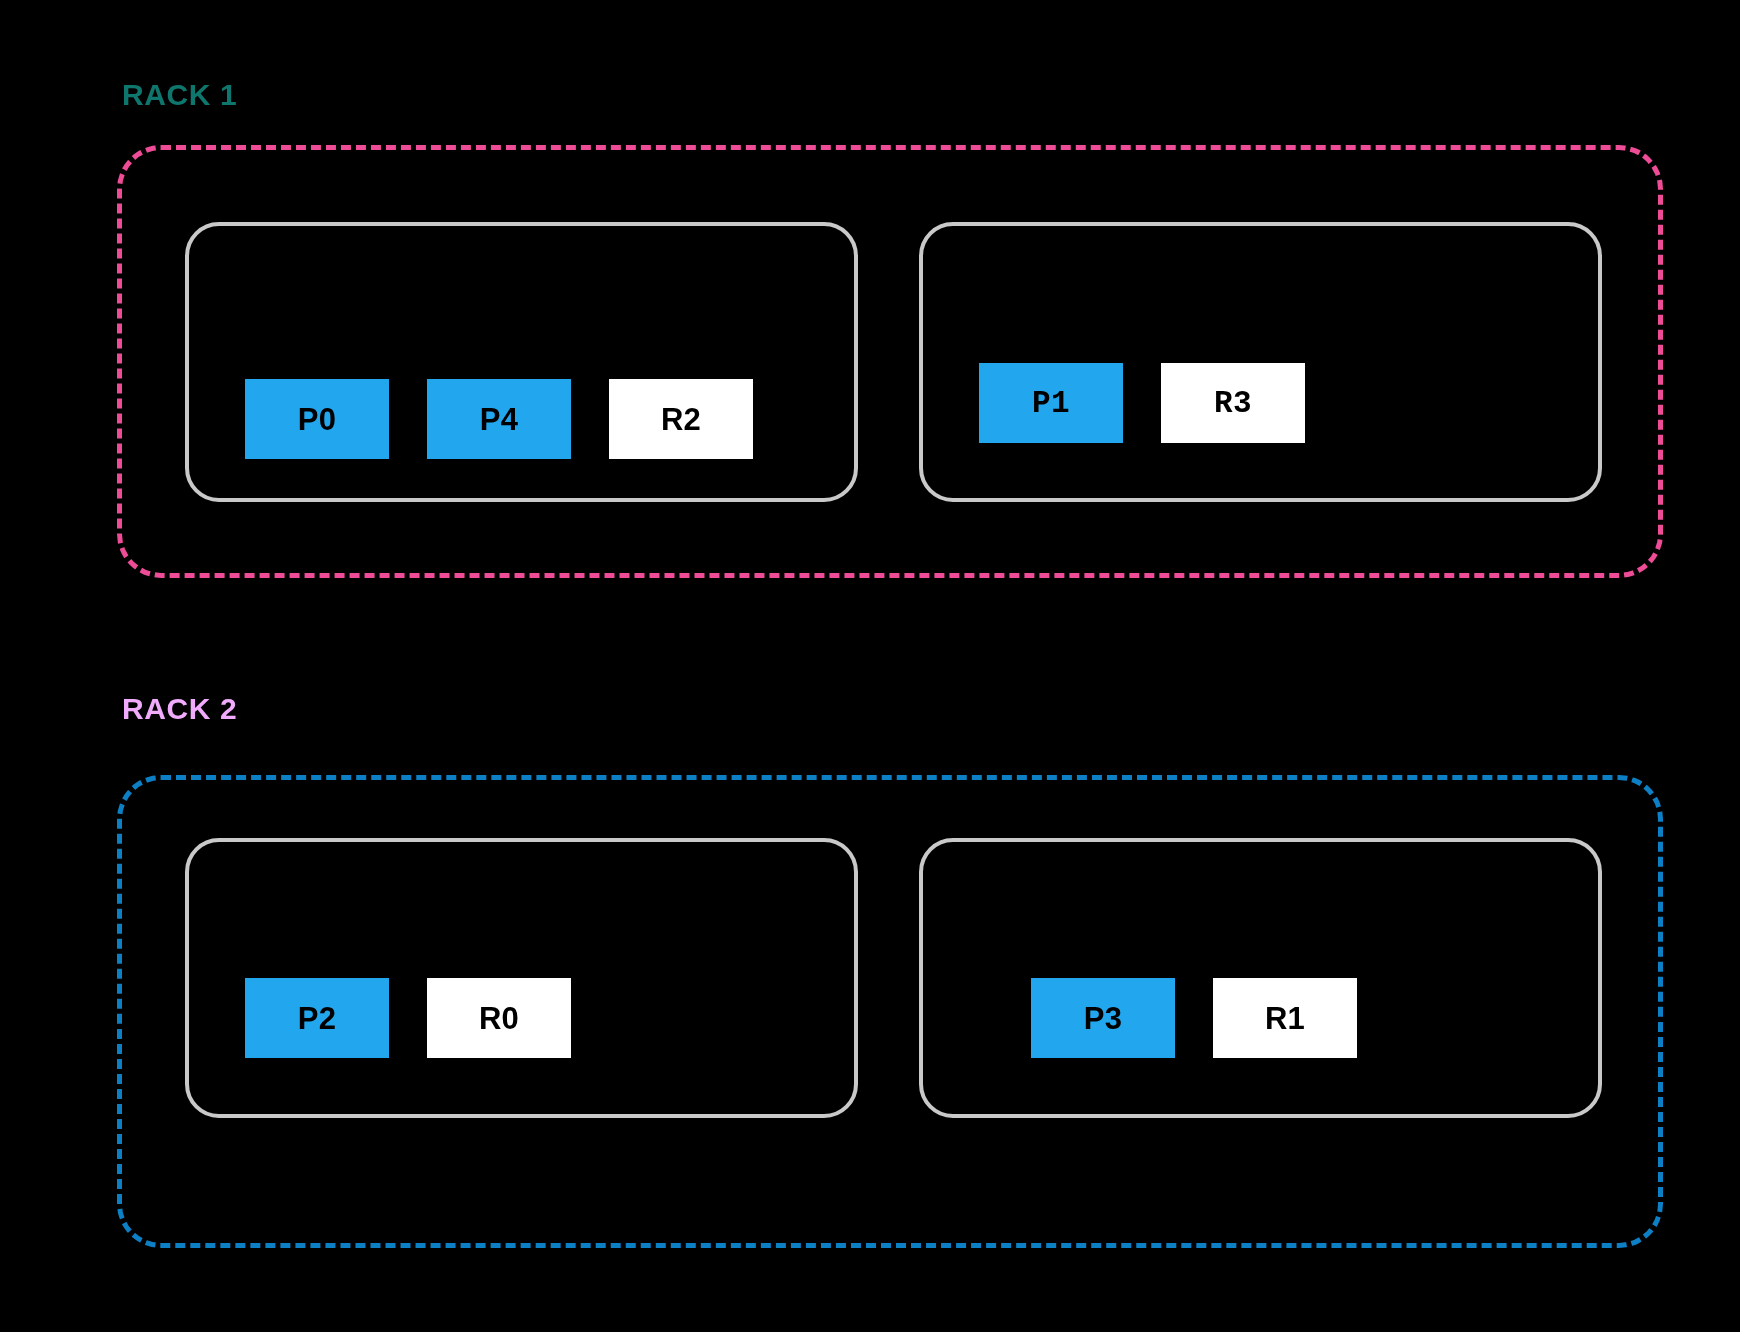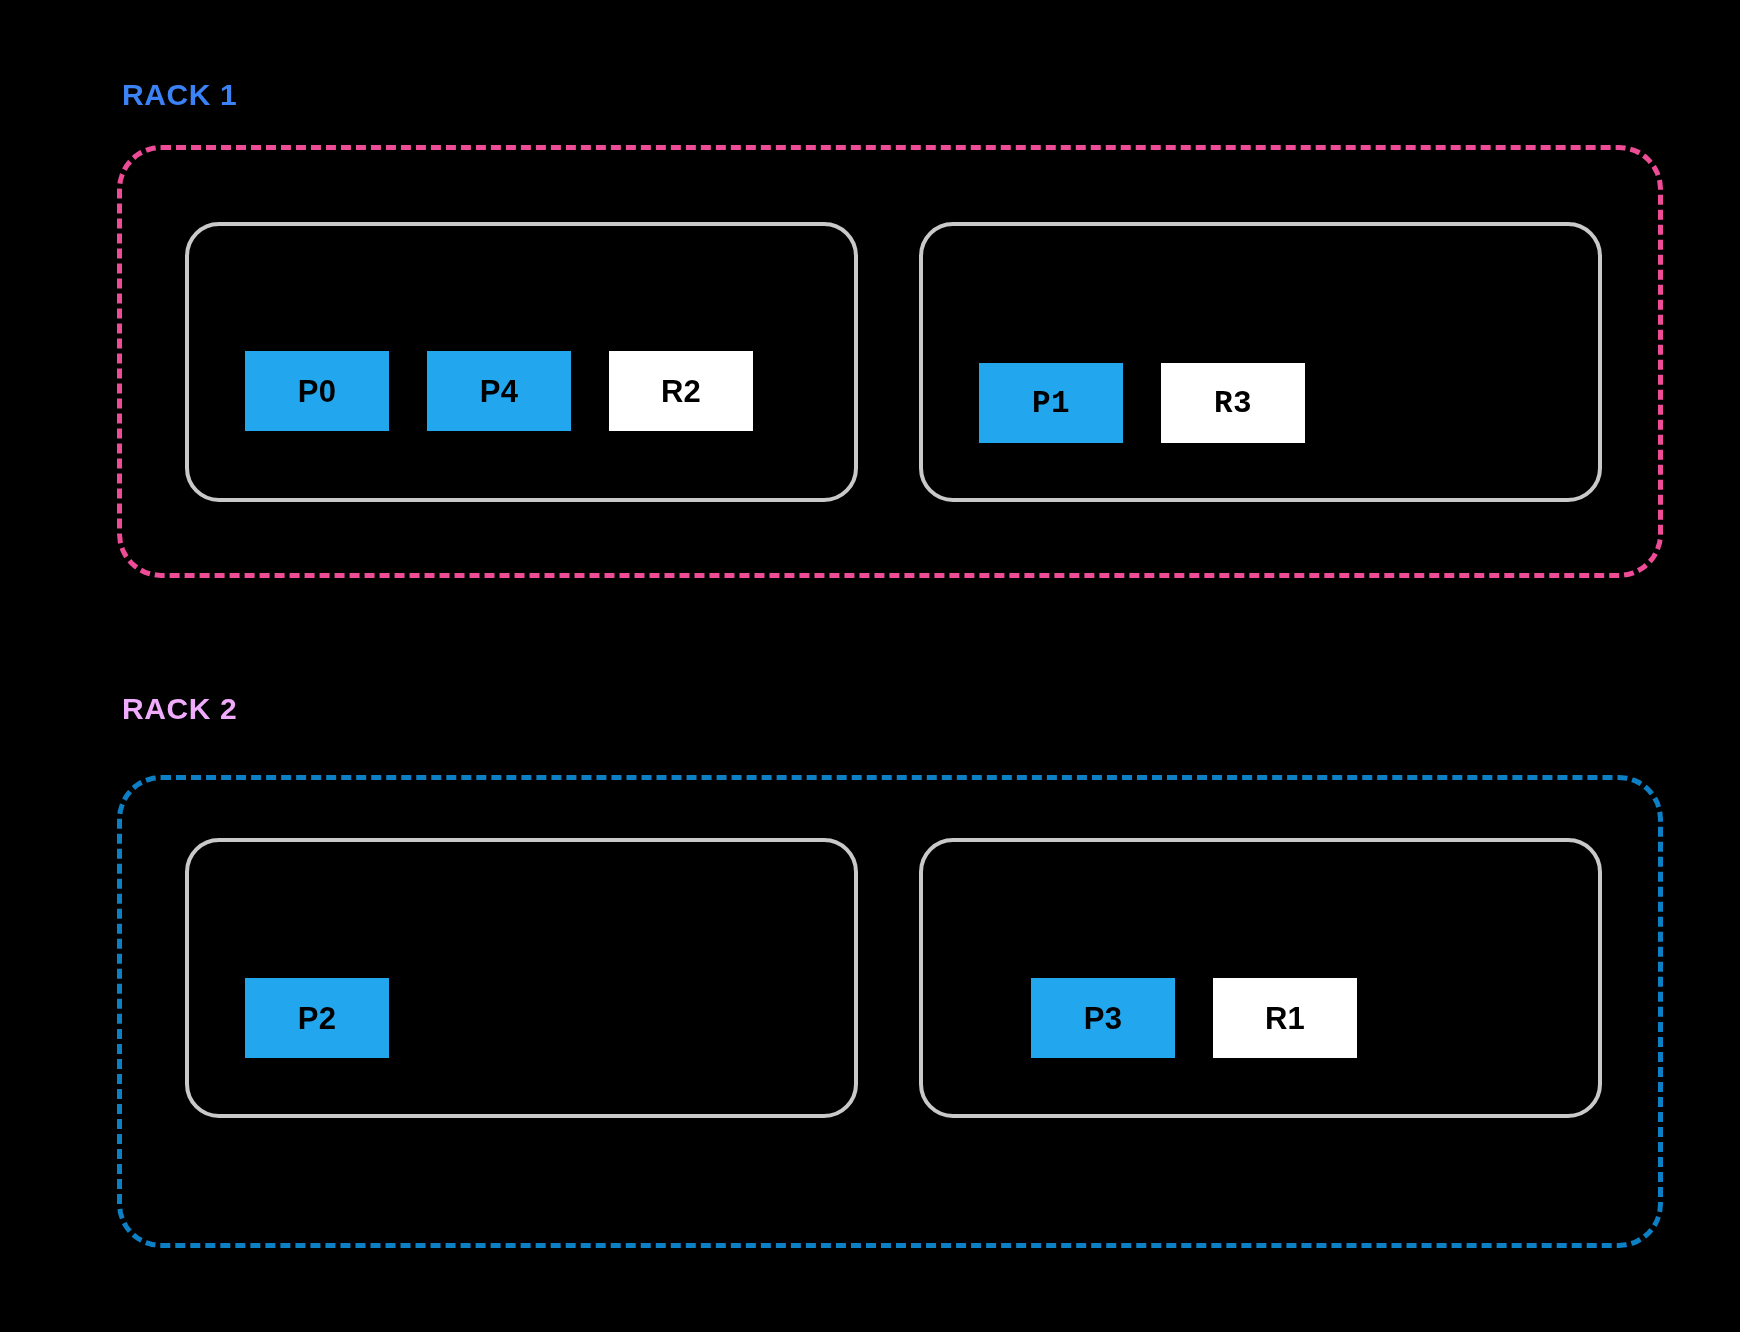--- a/index.html
+++ b/index.html
@@ -69,47 +69,48 @@
     line-height: 1;
   }
   .block.primary { background: #22a7ef; }
   .block.replica { background: #ffffff; }
 </style>
 </head>
 <body>
 
 <div class="canvas">
 
-  <div class="rack-label" style="left:122px; top:80px; color:#3b82f6;">RACK 1</div>
+  <div class="rack-label" style="left:122px; top:80px; color:#0f766e;">RACK 1</div>
 
   <div class="rack-box" style="left:117px; top:145px; width:1546px; height:433px; border-color:#ee4c96;"></div>
 
   <div class="node-box" style="left:185px; top:222px; width:673px; height:280px;"></div>
 
-  <div class="block-row" style="left:245px; top:351px;">
+  <div class="block-row" style="left:245px; top:379px;">
     <div class="block primary">P0</div>
     <div class="block primary">P4</div>
     <div class="block replica">R2</div>
   </div>
 
   <div class="node-box" style="left:919px; top:222px; width:683px; height:280px;"></div>
 
   <div class="block-row" style="left:979px; top:363px;font-family:Liberation Mono, monospace;">
     <div class="block primary">P1</div>
     <div class="block replica">R3</div>
   </div>
 
   <div class="rack-label" style="left:122px; top:694px; color:#f0abfc;">RACK 2</div>
 
   <div class="rack-box" style="left:117px; top:775px; width:1546px; height:473px; border-color:#0d7fc4;"></div>
 
   <div class="node-box" style="left:185px; top:838px; width:673px; height:280px;"></div>
 
   <div class="block-row" style="left:245px; top:978px;">
     <div class="block primary">P2</div>
+    <div class="block replica">R0</div>
   </div>
 
   <div class="node-box" style="left:919px; top:838px; width:683px; height:280px;"></div>
 
   <div class="block-row" style="left:1031px; top:978px;">
     <div class="block primary">P3</div>
     <div class="block replica">R1</div>
   </div>
 
 </div>

